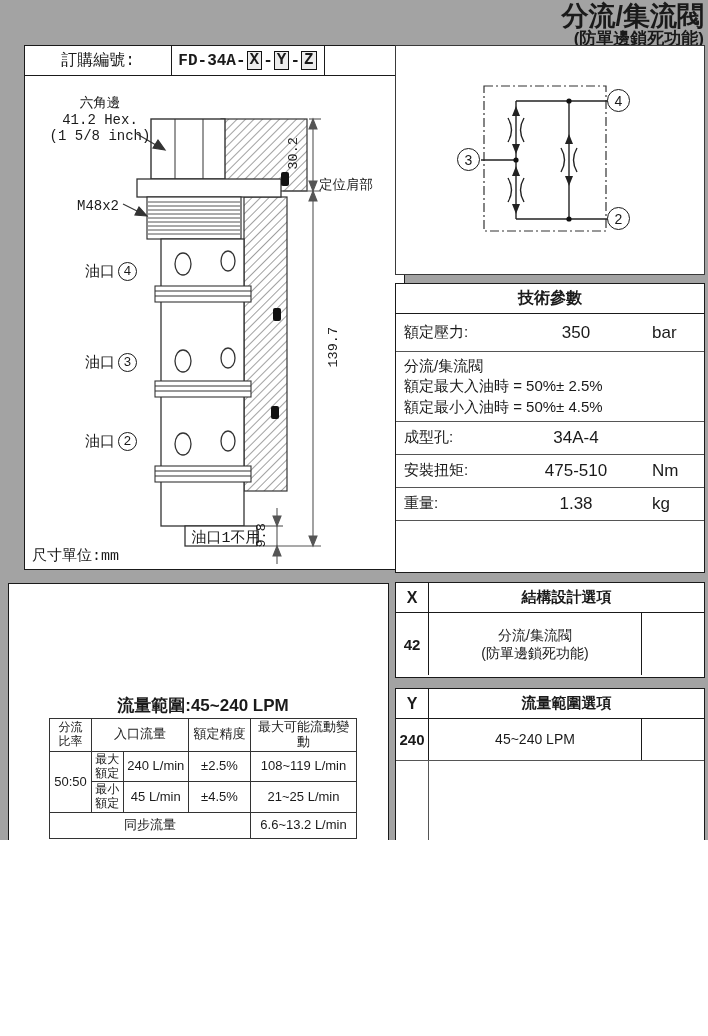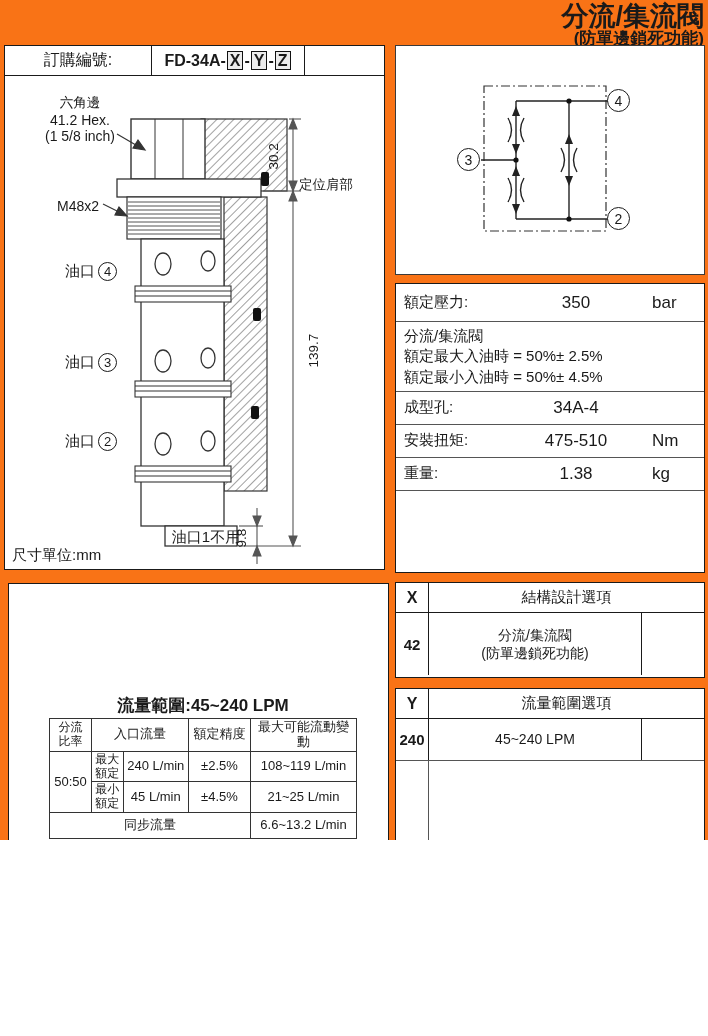--- a/index.html
+++ b/index.html
@@ -1,26 +1,26 @@
 <!DOCTYPE html>
 <html><head>
 <meta charset="utf-8">
 <style>
   * { margin:0; padding:0; box-sizing:border-box; }
   body { background:#fff; font-family:"Liberation Sans","DejaVu Sans",sans-serif; color:#1a1a1a; }
-  .page { position:relative; width:708px; height:840px; background:#f97316; overflow:hidden; }
+  .page { position:relative; width:708px; height:840px; background:#a3a3a3; overflow:hidden; }
 
   
   .doc-title { position:absolute; top:2px; right:4px; text-align:right; line-height:1.05; }
   .doc-title .t1 { font-size:27px; font-weight:700; letter-spacing:0px; }
   .doc-title .t2 { font-size:17px; font-weight:700; }
 
   
   .box { position:absolute; border:1.6px solid #1a1a1a; background:#fff; }
-  #box-drawing { left:4px; top:45px; width:381px; height:525px; }
+  #box-drawing { left:24px; top:45px; width:381px; height:525px;font-family:Liberation Mono, monospace; }
   .order-strip { display:flex; height:30px; border-bottom:1.6px solid #1a1a1a; }
   .order-strip .c1 { width:147px; border-right:1.2px solid #1a1a1a; display:flex; align-items:center; justify-content:center; font-size:16px; }
   .order-strip .c2 { width:153px; border-right:1.2px solid #1a1a1a; display:flex; align-items:center; justify-content:center; font-size:16px; font-weight:700; }
   .order-strip .c3 { flex:1; }
   .codebox { display:inline-block; border:1.5px solid #111; background:#ececec; padding:0 2px; margin:0 1px; line-height:1.1; }
 
   .draw-area { position:absolute; left:0; top:30px; width:378px; height:492px; }
   .dlabel { position:absolute; font-size:13.5px; white-space:nowrap; }
   .rot { transform:rotate(-90deg); transform-origin:center; }
   .portlbl { display:flex; align-items:center; gap:3px; font-size:15px; }
@@ -35,21 +35,21 @@
   .tech-title { height:30px; border-bottom:1.4px solid #1a1a1a; display:flex; align-items:center; justify-content:center; font-weight:700; font-size:16px; }
   .tech-row { display:flex; align-items:center; border-bottom:1.2px solid #555; padding:0 8px; }
   .tech-row .lab { font-size:15px; width:96px; }
   .tech-row .val { flex:1; text-align:center; font-size:17px; }
   .tech-row .unit { width:44px; text-align:left; font-size:17px; }
   .tech-note { border-bottom:1.2px solid #555; padding:4px 8px; font-size:15px; line-height:1.35; }
 
   .opt-table { position:absolute; left:395px; width:310px; border:1.6px solid #1a1a1a; background:#fff; }
   .opt-head { display:flex; height:30px; border-bottom:1.4px solid #1a1a1a; }
   .opt-head .k { width:33px; border-right:1.2px solid #1a1a1a; display:flex; align-items:center; justify-content:center; font-weight:700; font-size:16px; }
-  .opt-head .t { flex:1; display:flex; align-items:center; justify-content:center; font-weight:400; font-size:15px; }
+  .opt-head .t { flex:1; display:flex; align-items:center; justify-content:center; font-weight:700; font-size:15px; }
   .opt-row { display:flex; }
   .opt-row .k { width:33px; border-right:1.2px solid #1a1a1a; display:flex; align-items:center; justify-content:center; font-weight:700; font-size:15px; }
   .opt-row .d { flex:1; border-right:1.2px solid #1a1a1a; display:flex; align-items:center; justify-content:center; text-align:center; font-size:14px; line-height:1.3; gap:18px; }
   .opt-row .e { width:62px; }
   .opt-fill { display:flex; flex:1; }
   .opt-fill .k { width:33px; border-right:1.2px solid #555; }
   .opt-fill .d { flex:1; }
 
   
   #box-flow { left:8px; top:583px; width:381px; height:453px; border-bottom:none; }
@@ -234,20 +234,21 @@
         <polygon points="173,88 169,98 177,98"></polygon>
         <polygon points="173,140 169,130 177,130"></polygon>
       </g>
     </svg>
     <span class="circ2" style="left:211px; top:43px;">4</span>
     <span class="circ2" style="left:61px; top:102px;">3</span>
     <span class="circ2" style="left:211px; top:161px;">2</span>
   </div>
 
   <div class="box" id="box-tech">
+    <div class="tech-title">技術參數</div>
     <div class="tech-row" style="height:38px;">
       <span class="lab">額定壓力:</span>
       <span class="val">350</span>
       <span class="unit">bar</span>
     </div>
     <div class="tech-note">
       <div>分流/集流閥</div>
       <div>額定最大入油時 = 50%± 2.5%</div>
       <div>額定最小入油時 = 50%± 4.5%</div>
     </div>

